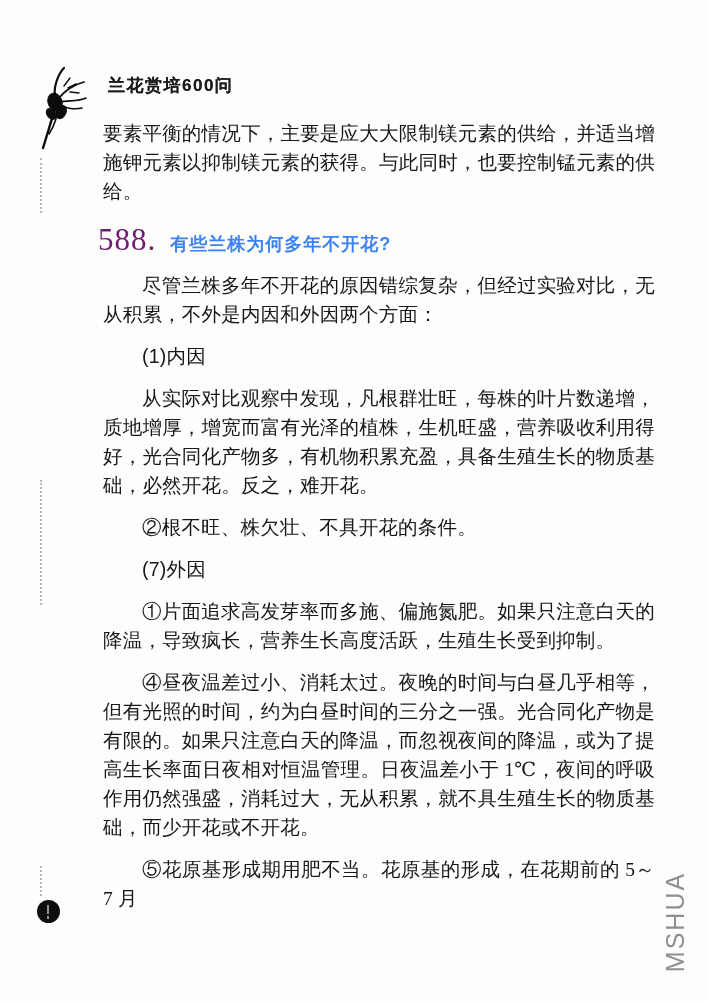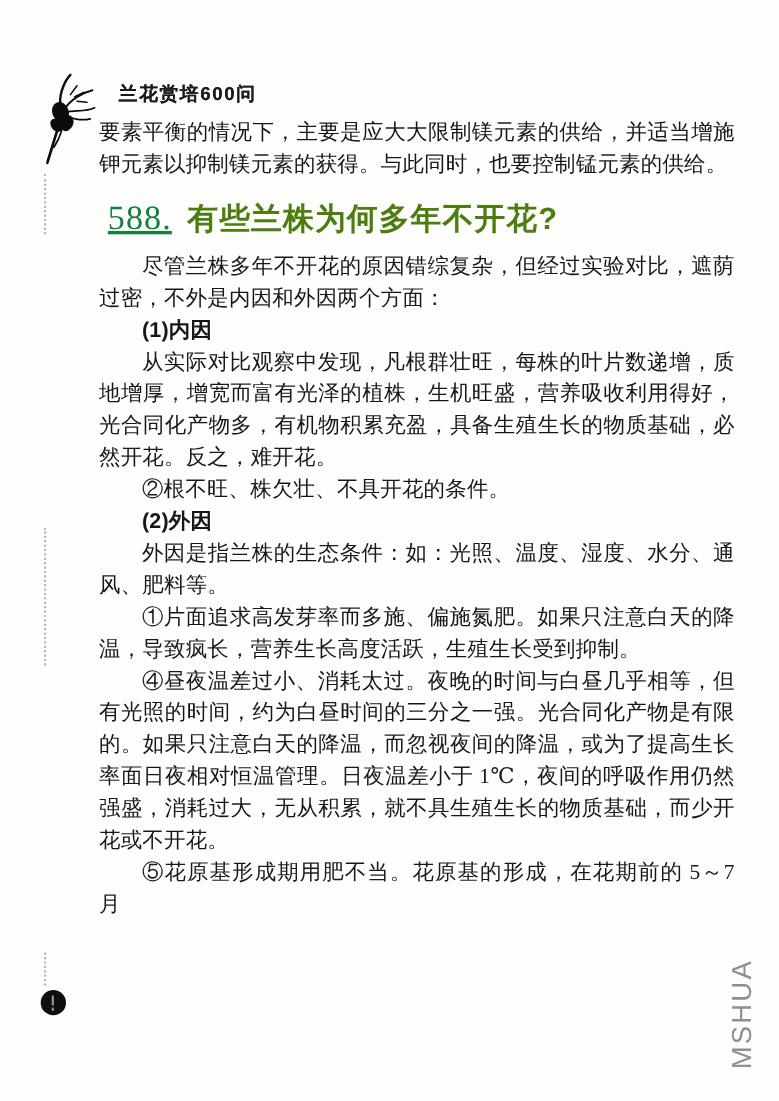--- a/index.html
+++ b/index.html
@@ -18,41 +18,41 @@
     letter-spacing:1.5px;
     text-shadow:0 0 .6px #333;
   }
   .orchid{position:absolute;left:34px;top:60px;}
   
   .content{
     position:absolute;left:90px;top:106px;width:578px;
     color:#171717;
   }
   .content p{
-    margin:0;
+    margin:13px;
     font-size:19.5px;line-height:29px;
     text-align:justify;
     letter-spacing:0.2px;
   }
   .indent{text-indent:2em;}
   .subhead{
     font-family:"Liberation Sans","DejaVu Sans",sans-serif;
-    font-weight:700;text-indent:2em;font-size:19.5px;
+    font-weight:400;text-indent:2em;font-size:19.5px;
   }
   .q-heading{
     display:flex;align-items:baseline;
     margin:16px 0 10px 8px;
   }
   .q-num{
     font-family:"Liberation Serif","DejaVu Serif",serif;
-    font-size:31px;color:#15803d;letter-spacing:1px;text-decoration:underline;
+    font-size:31px;color:#701a75;letter-spacing:1px;
   }
   .q-title{
     font-family:"Liberation Sans","DejaVu Sans",sans-serif;
-    font-weight:700;font-size:28px;color:#4d7c0f;
+    font-weight:700;font-size:18px;color:#3b82f6;
     margin-left:14px;letter-spacing:1px;
   }
   
   .crease{
     position:absolute;left:40px;width:0;
     border-left:2px dotted rgba(70,70,70,.38);
   }
   .crease.c1{top:158px;height:55px;}
   .crease.c2{top:480px;height:125px;}
   .crease.c3{top:866px;height:30px;}
@@ -103,26 +103,25 @@
   <div class="crease c3"></div>
 
   <div class="content">
     <p>要素平衡的情况下，主要是应大大限制镁元素的供给，并适当增施钾元素以抑制镁元素的获得。与此同时，也要控制锰元素的供给。</p>
 
     <div class="q-heading">
       <span class="q-num">588.</span>
       <span class="q-title">有些兰株为何多年不开花?</span>
     </div>
 
-    <p class="indent">尽管兰株多年不开花的原因错综复杂，但经过实验对比，遮荫过密，不外是内因和外因两个方面：</p>
+    <p class="indent">尽管兰株多年不开花的原因错综复杂，但经过实验对比，无从积累，不外是内因和外因两个方面：</p>
     <p class="subhead">(1)内因</p>
     <p class="indent">从实际对比观察中发现，凡根群壮旺，每株的叶片数递增，质地增厚，增宽而富有光泽的植株，生机旺盛，营养吸收利用得好，光合同化产物多，有机物积累充盈，具备生殖生长的物质基础，必然开花。反之，难开花。</p>
     <p class="indent">②根不旺、株欠壮、不具开花的条件。</p>
-    <p class="subhead">(2)外因</p>
-    <p class="indent">外因是指兰株的生态条件：如：光照、温度、湿度、水分、通风、肥料等。</p>
+    <p class="subhead">(7)外因</p>
     <p class="indent">①片面追求高发芽率而多施、偏施氮肥。如果只注意白天的降温，导致疯长，营养生长高度活跃，生殖生长受到抑制。</p>
     <p class="indent">④昼夜温差过小、消耗太过。夜晚的时间与白昼几乎相等，但有光照的时间，约为白昼时间的三分之一强。光合同化产物是有限的。如果只注意白天的降温，而忽视夜间的降温，或为了提高生长率面日夜相对恒温管理。日夜温差小于 1℃，夜间的呼吸作用仍然强盛，消耗过大，无从积累，就不具生殖生长的物质基础，而少开花或不开花。</p>
     <p class="indent">⑤花原基形成期用肥不当。花原基的形成，在花期前的 5～7 月</p>
   </div>
 
   <div class="page-dot">
       <span></span>
       <span></span>
     </div>
 

